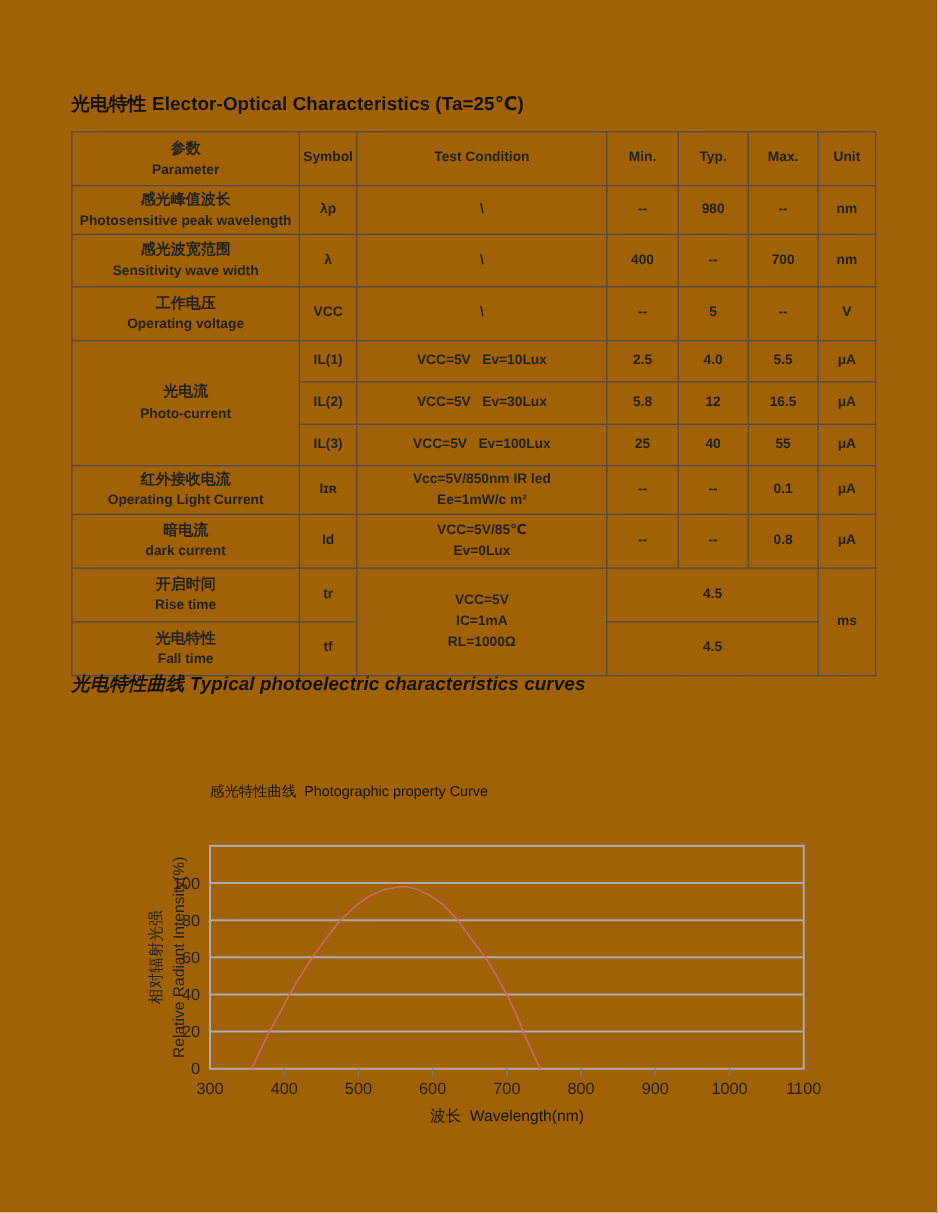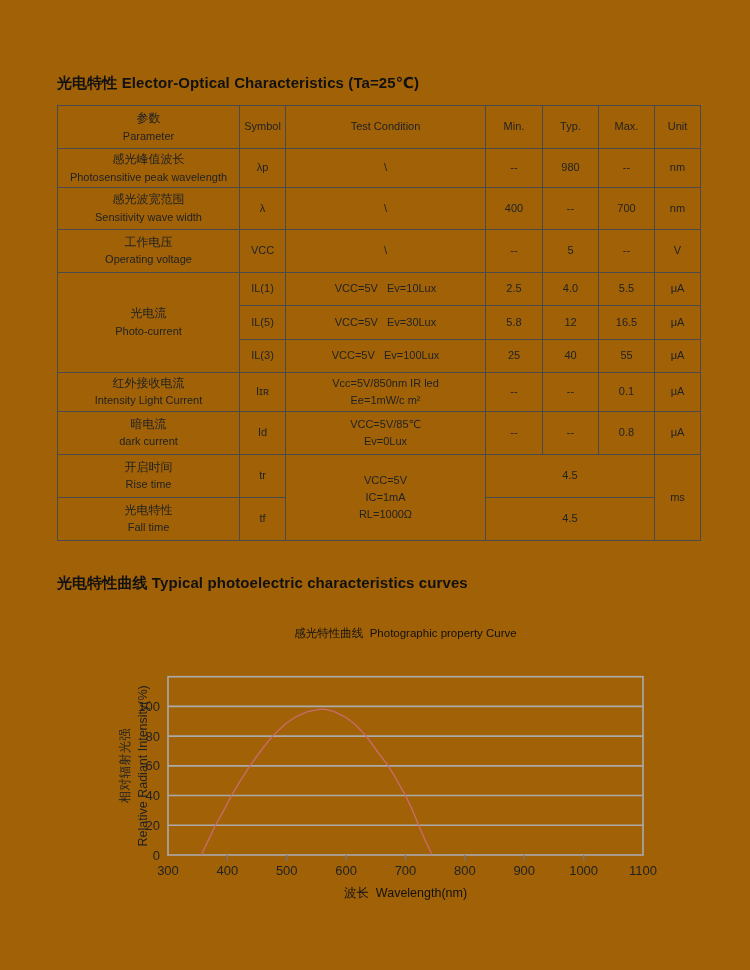--- a/index.html
+++ b/index.html
@@ -14,47 +14,47 @@
   }
   .section-title {
     position:absolute;
     left:57px;
     font-size:15px;
     font-weight:bold;
     color:#111;
     letter-spacing:0.1px;
   }
   #title-electro { top:74px; }
-  #title-curves  { top:574px; }
+  #title-curves  { top:538px;font-style:italic; }
 
   table.eo {
     position:absolute;
     left:57px; top:105px;
     width:643px;
     border-collapse:collapse;
     table-layout:fixed;
+    font-weight:bold;
   }
   table.eo td {
     border:1px solid #4a4a4a;
     text-align:center;
     vertical-align:middle;
     font-size:11px;
     color:#222;
     padding:1px 2px;
     line-height:1.55;
   }
   .zh { font-size:12px; display:block; }
   .en { font-size:11px; display:block; }
   .sym { font-size:11.5px; }
 
   .chart-title {
     position:absolute;
     left:168px; top:626px;
     width:475px;
-    text-align:center;
     font-size:11.5px;
     color:#111;
   }
   #chart-svg {
     position:absolute;
     left:0; top:655px;
     width:750px; height:260px;
   }
 </style>
 </head>
@@ -133,40 +133,40 @@
         <span class="en">Photo-current</span>
       </td>
       <td class="sym">IL(1)</td>
       <td>VCC=5V&nbsp;&nbsp; Ev=10Lux</td>
       <td>2.5</td>
       <td>4.0</td>
       <td>5.5</td>
       <td>μA</td>
     </tr>
     <tr style="height:34px">
-      <td class="sym">IL(5)</td>
+      <td class="sym">IL(2)</td>
       <td>VCC=5V&nbsp;&nbsp; Ev=30Lux</td>
       <td>5.8</td>
       <td>12</td>
       <td>16.5</td>
       <td>μA</td>
     </tr>
     <tr style="height:33px">
       <td class="sym">IL(3)</td>
       <td>VCC=5V&nbsp;&nbsp; Ev=100Lux</td>
       <td>25</td>
       <td>40</td>
       <td>55</td>
       <td>μA</td>
     </tr>
 
     <tr style="height:39px">
       <td>
         <span class="zh">红外接收电流</span>
-        <span class="en">Intensity Light Current</span>
+        <span class="en">Operating Light Current</span>
       </td>
       <td class="sym">Iɪʀ</td>
       <td>
         <span class="en">Vcc=5V/850nm IR led</span>
         <span class="en">Ee=1mW/c m²</span>
       </td>
       <td>--</td>
       <td>--</td>
       <td>0.1</td>
       <td>μA</td>

